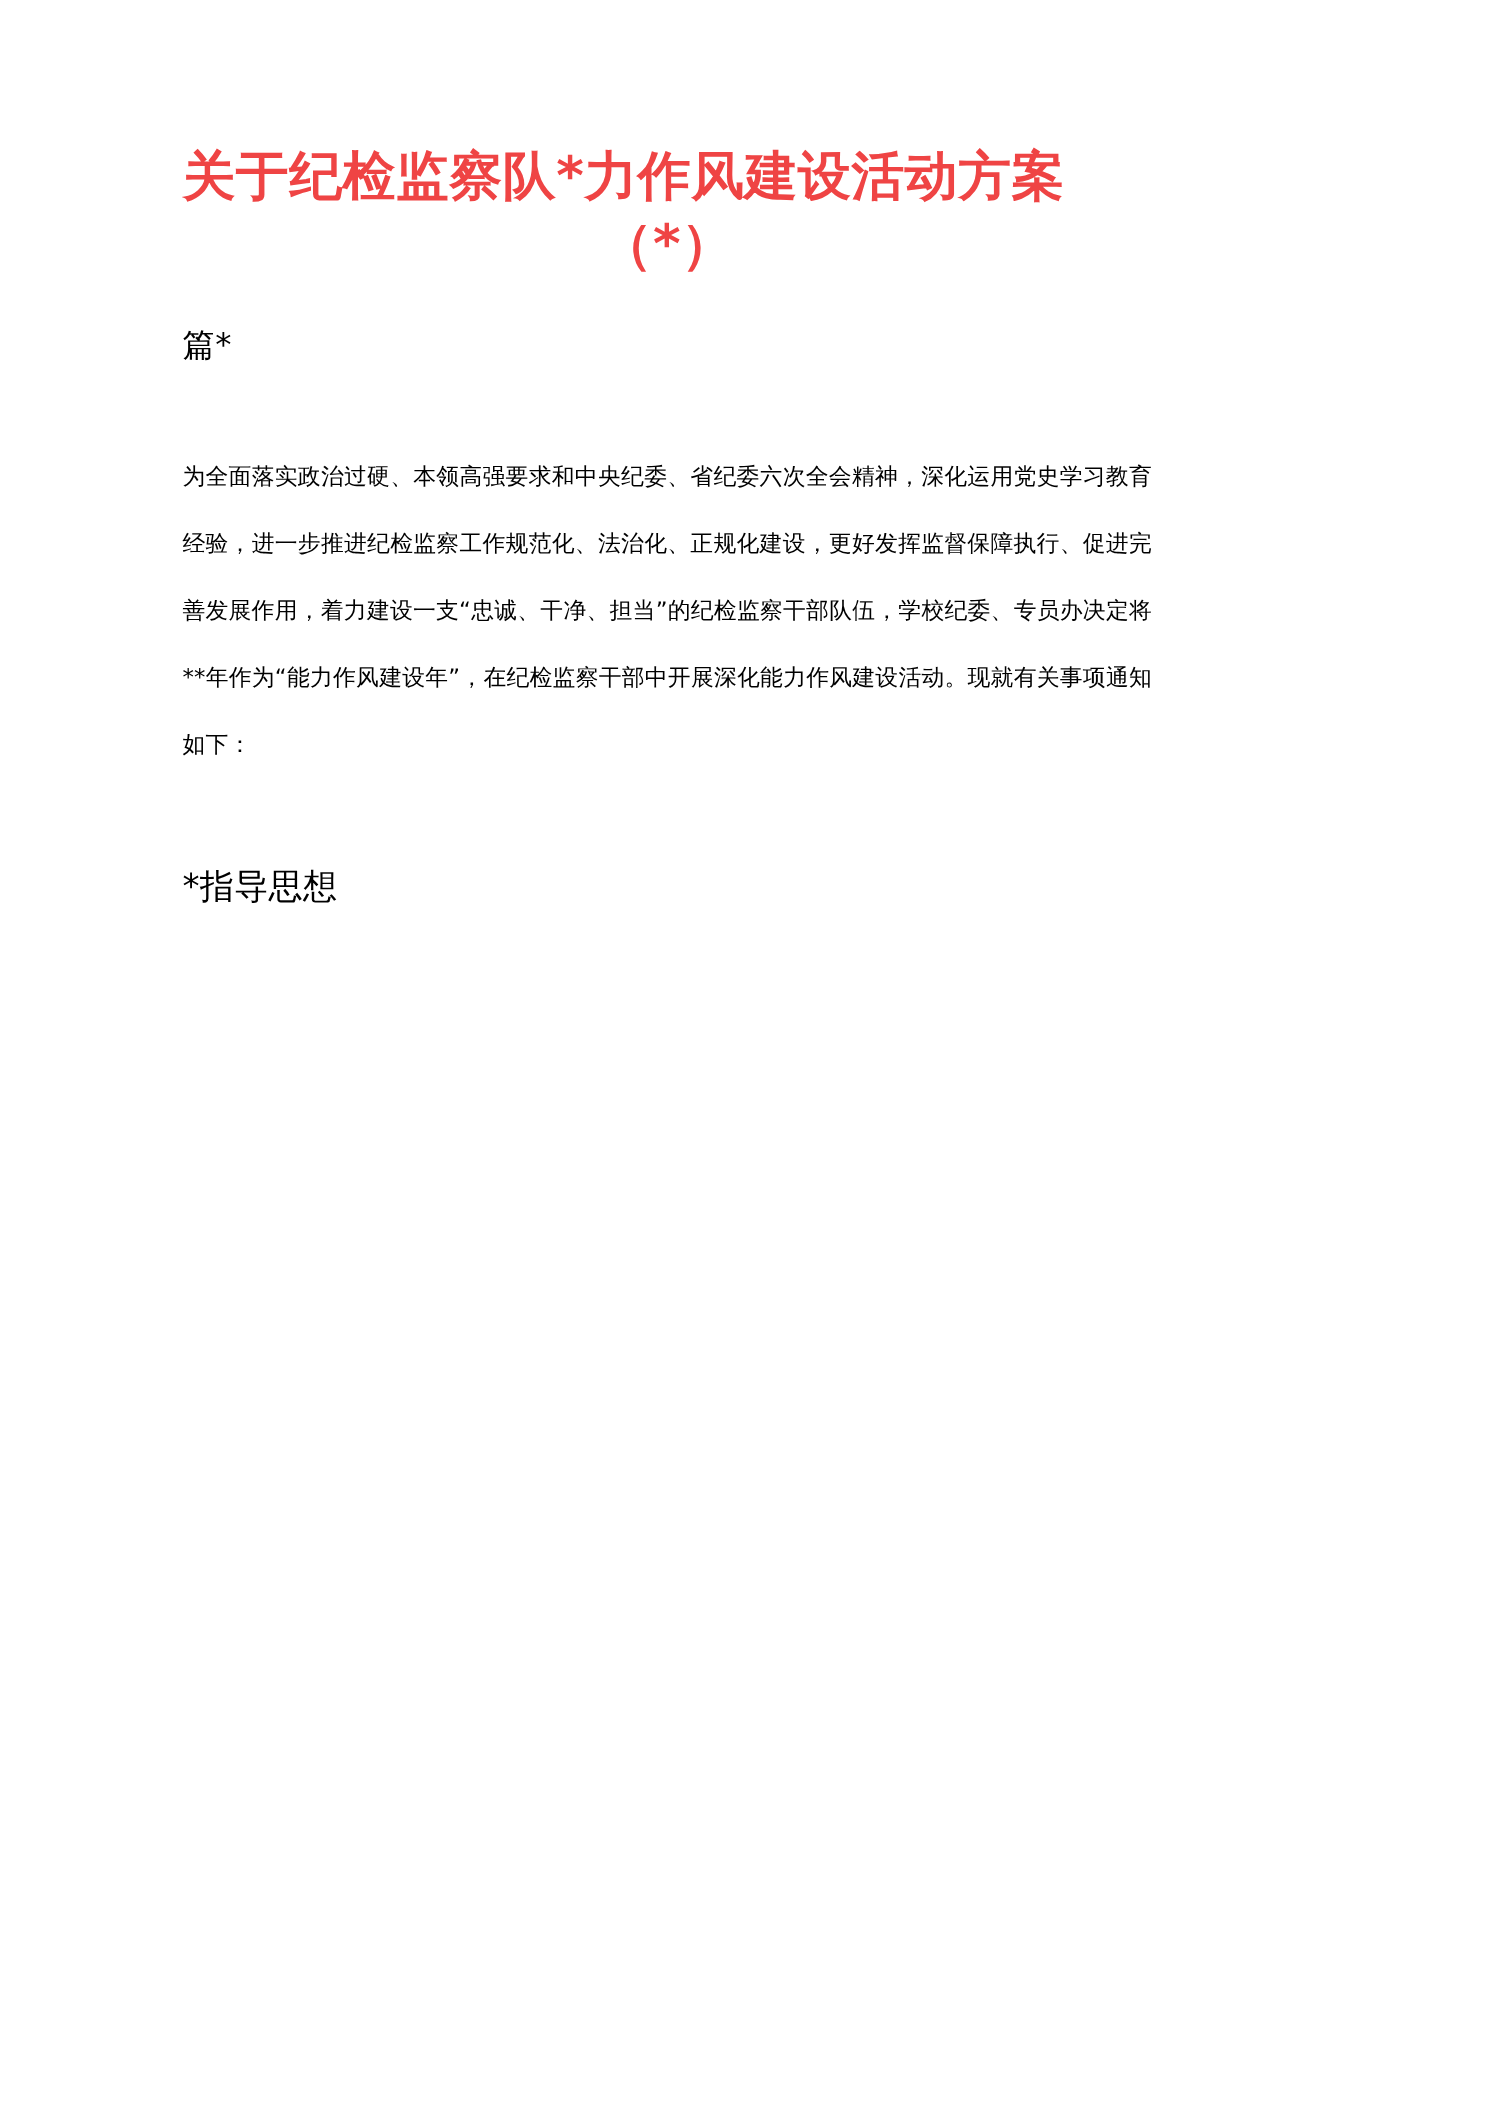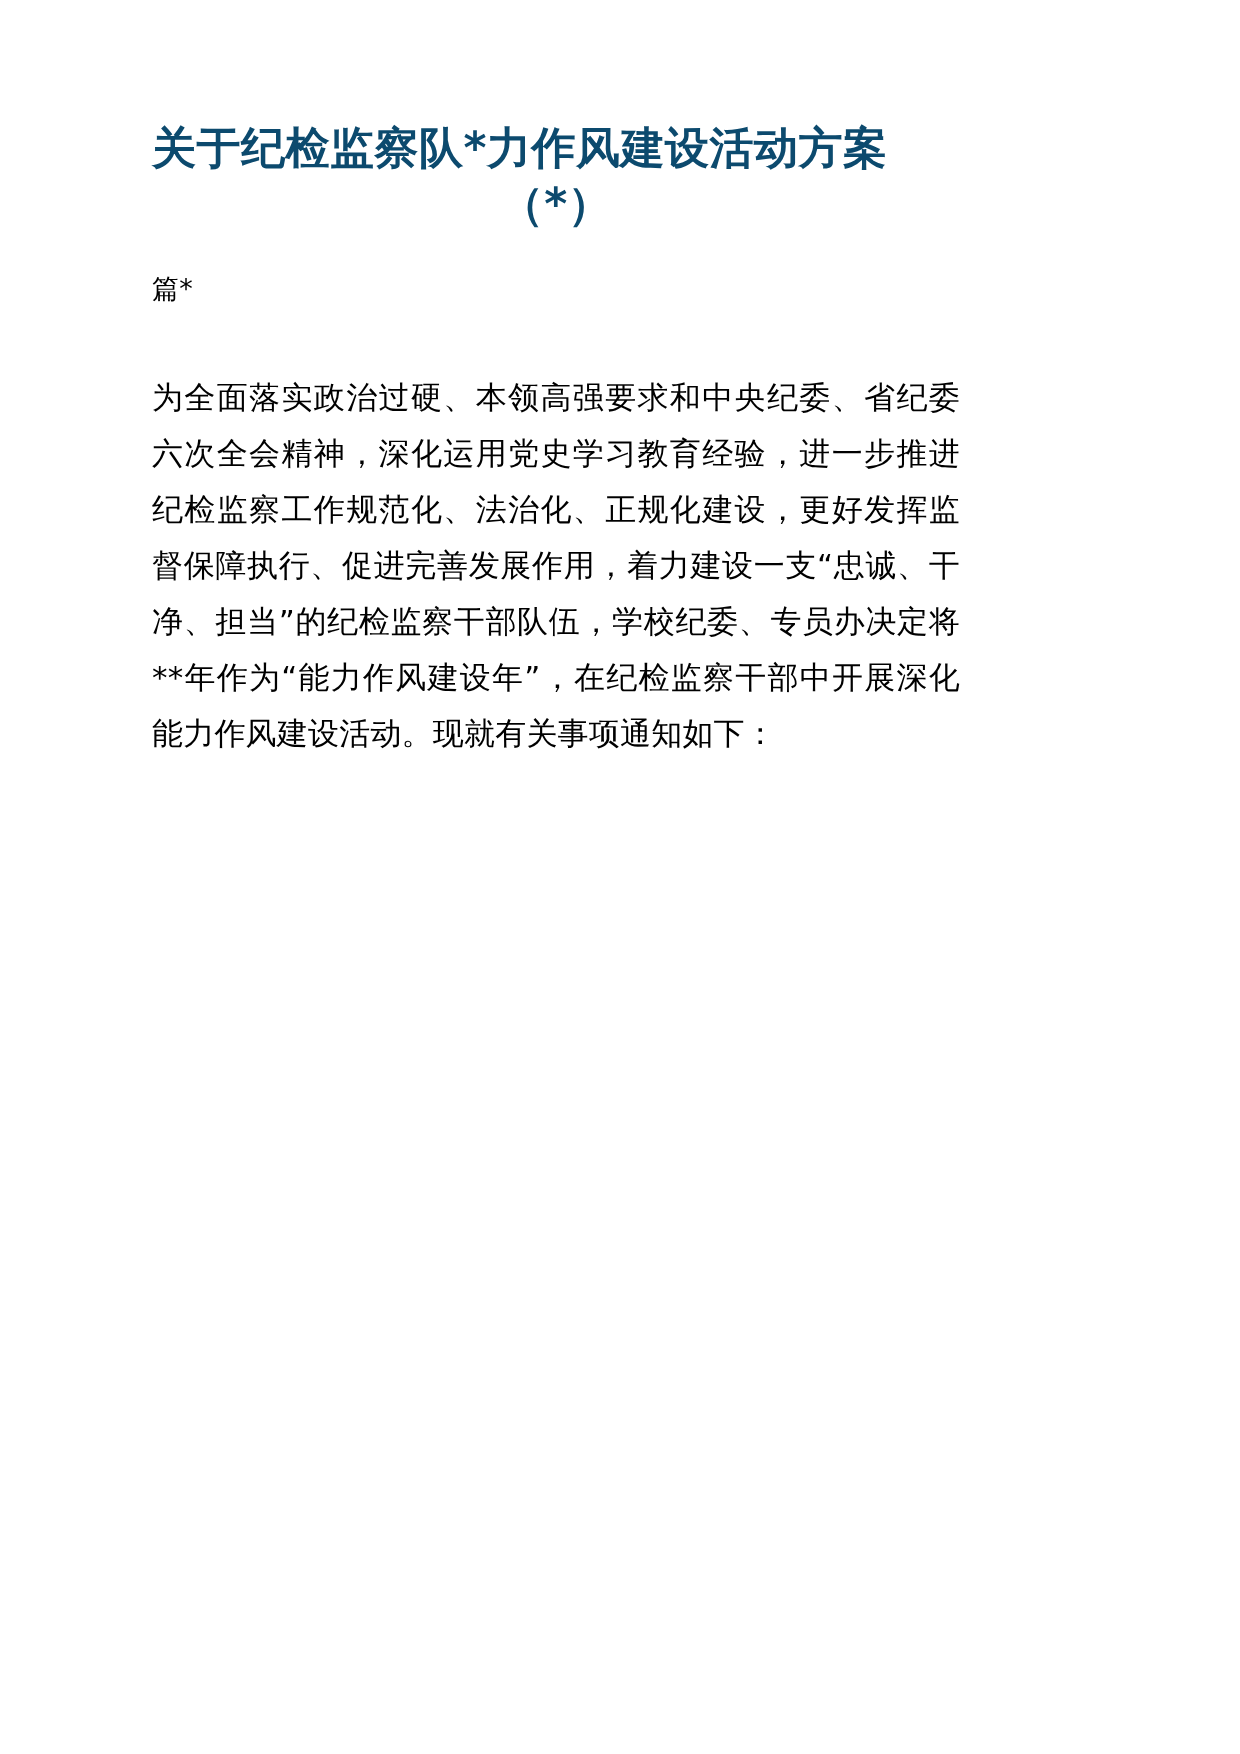--- a/index.html
+++ b/index.html
@@ -27,39 +27,39 @@
     top: 120px;
     width: 808px;
   }
   .doc-title {
     font-size: 44px;
     font-weight: bold;
     line-height: 1.28;
     text-align: center;
     letter-spacing: 0.5px;
     margin: 0 0 0 0;
-    color: #0c4a6e;
+    color: #ef4444;
   }
   .title-line-1 {
     display: block;
     text-align: left;
     white-space: nowrap;
   }
   .title-line-2 {
     display: block;
     text-align: center;
   }
   .preface {
     font-size: 27px;
     line-height: 1.5;
     margin: 36px 0 0 0;
     letter-spacing: 0.3px;
   }
   .para {
-    font-size: 31px;
+    font-size: 19px;
     line-height: 56px;
     margin: 0;
     text-align: justify;
     text-justify: inter-character;
     letter-spacing: 0.2px;
     word-break: break-all;
   }
   .para-block {
     margin-top: 60px;
   }
@@ -84,16 +84,17 @@
 
     <h1 class="doc-title">
       <span class="title-line-1">关于纪检监察队*力作风建设活动方案</span>
       <span class="title-line-2">（*）</span>
     </h1>
 
     <p class="preface">篇*</p>
 
     <p class="para para-block">为全面落实政治过硬、本领高强要求和中央纪委、省纪委六次全会精神，深化运用党史学习教育经验，进一步推进纪检监察工作规范化、法治化、正规化建设，更好发挥监督保障执行、促进完善发展作用，着力建设一支“忠诚、干净、担当”的纪检监察干部队伍，学校纪委、专员办决定将**年作为“能力作风建设年”，在纪检监察干部中开展深化能力作风建设活动。现就有关事项通知如下：</p>
 
+    <p class="section-heading heading-block">*指导思想</p>
 
 
   </div>
 </div>
 
 </body></html>

